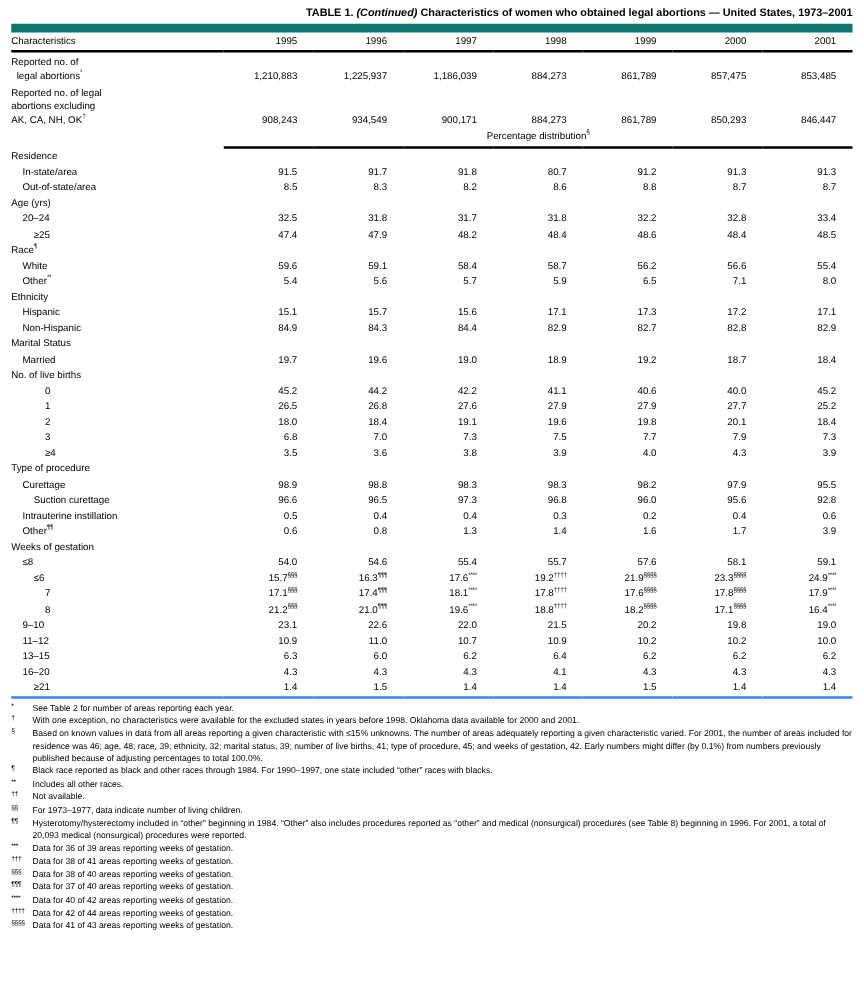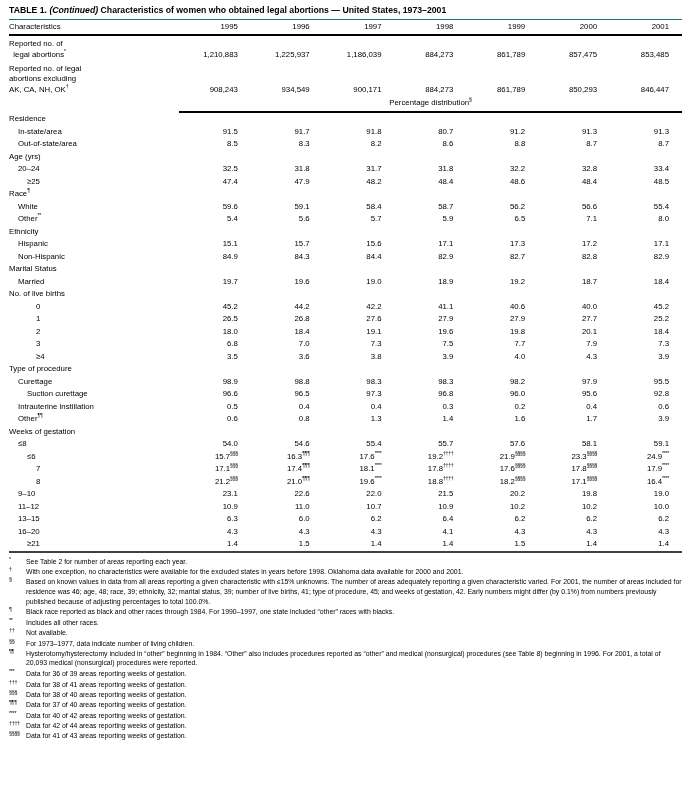--- a/index.html
+++ b/index.html
@@ -1,24 +1,24 @@
 <!DOCTYPE html>
 <html><head>
 <meta charset="utf-8">
 <style>
   html,body{margin:0;padding:0;background:#fff;}
   body{width:691px;height:805px;overflow:hidden;color:#000;
        font-family:"Liberation Sans","DejaVu Sans",sans-serif;
        -webkit-font-smoothing:antialiased;}
   .page{padding:5px 9px 0 9px;}
   .title{font-size:8.7px;font-weight:bold;line-height:1.25;
-         padding-bottom:3px;border-bottom:1px solid #0f766e;}
+         padding-bottom:3px;border-bottom:7px solid #0f766e;text-align:right;}
   .title .cont{font-style:italic;}
   table{width:100%;border-collapse:collapse;table-layout:fixed;
-        border-bottom:2px solid #404040;}
+        border-bottom:2px solid #3b82f6;}
   thead th{font-weight:normal;font-size:7.8px;text-align:right;
            padding:2.5px 13px 2.5px 0;border-bottom:2.5px solid #000;}
   thead th.chars{text-align:left;padding:2.5px 0;}
   td{font-size:7.8px;line-height:1.3;padding:1.2px 0;vertical-align:bottom;}
   td.val{text-align:right;padding-right:13px;white-space:nowrap;}
   td.label{white-space:pre-line;}
   td.seclabel{padding-left:0;}
   .ind1{padding-left:9px;}
   .ind2{padding-left:18px;}
   .ind3{padding-left:27px;}

